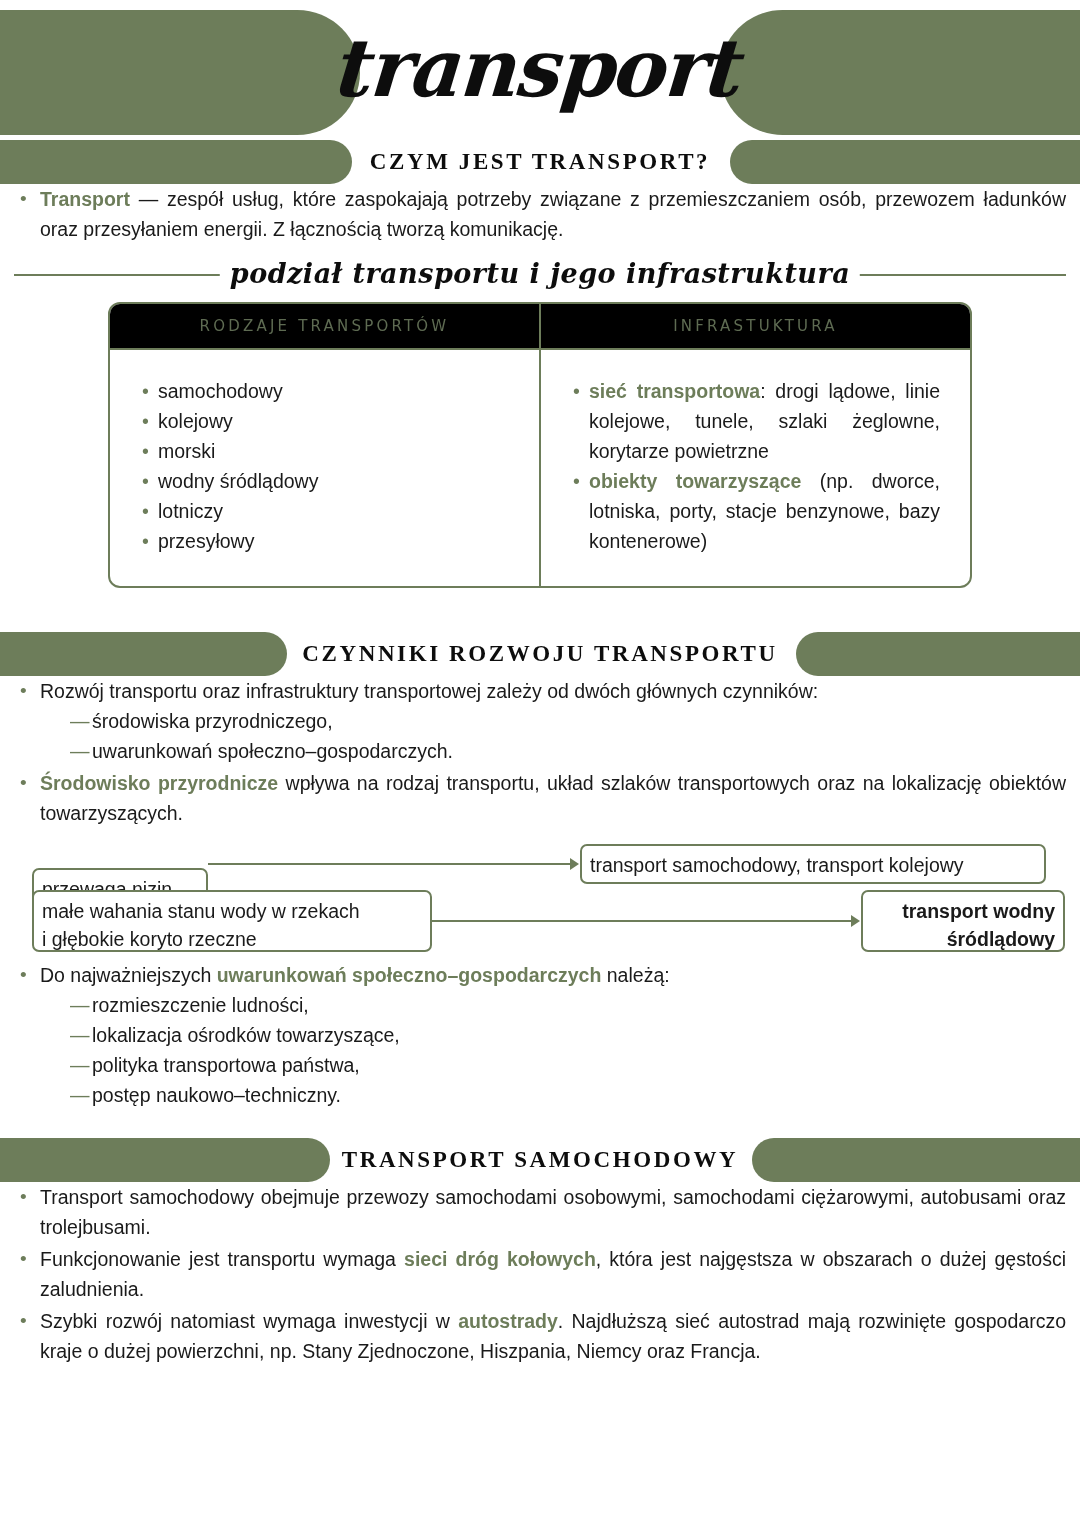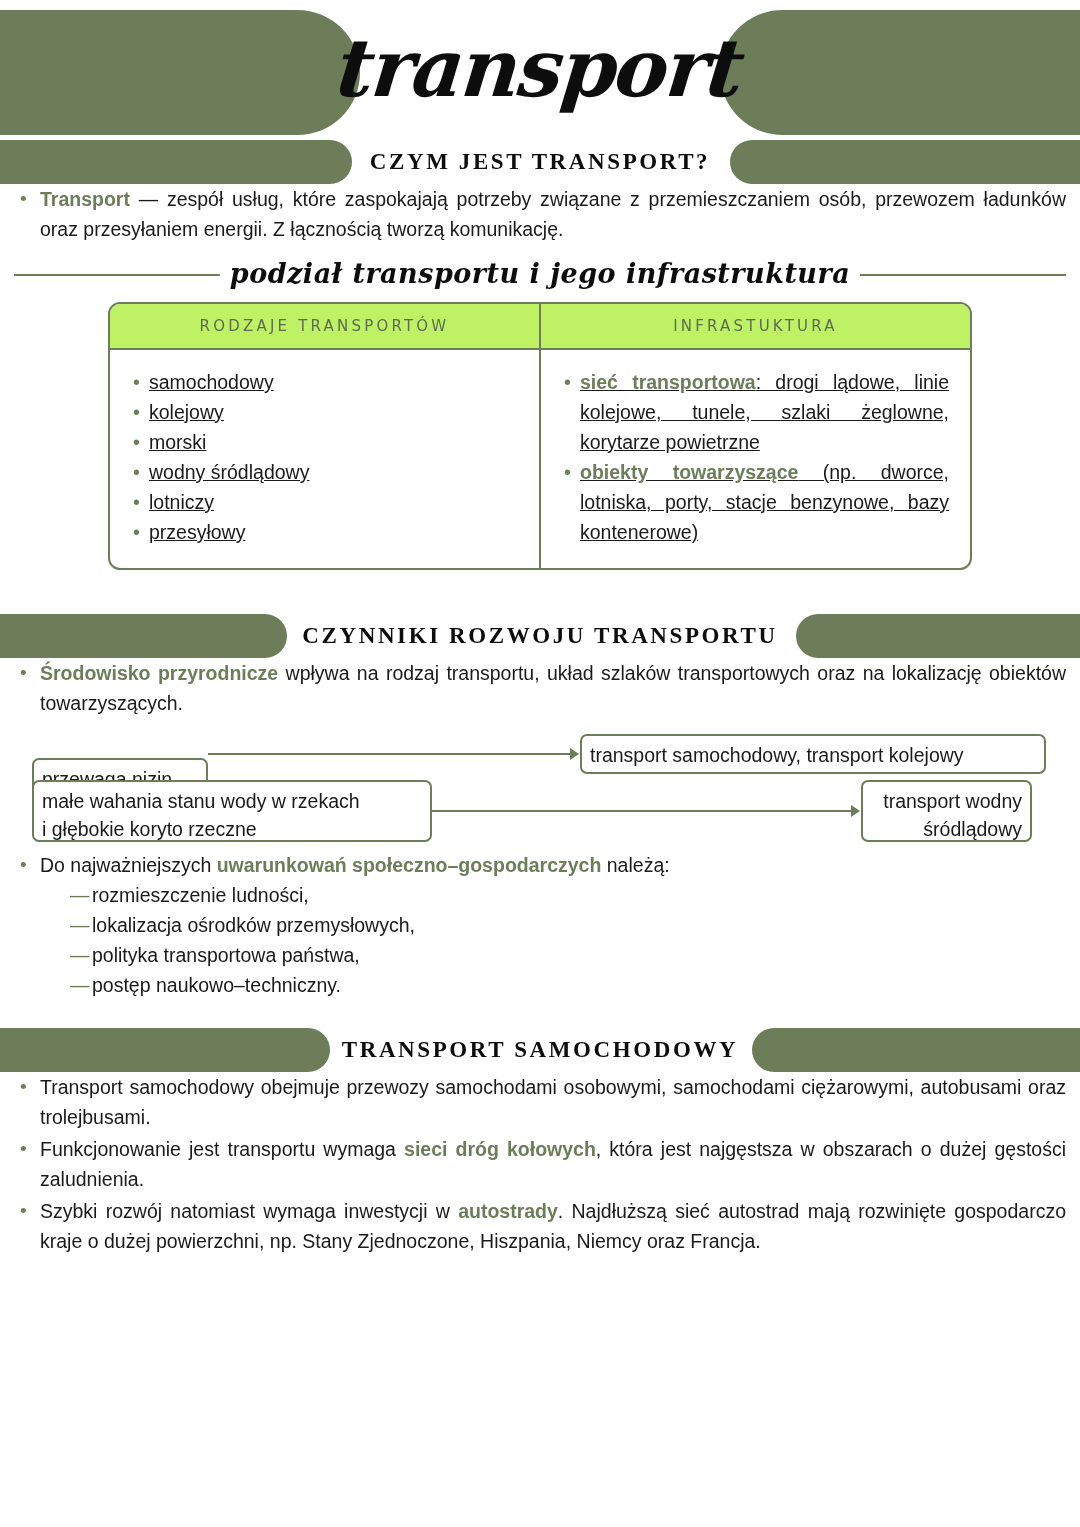--- a/index.html
+++ b/index.html
@@ -157,39 +157,39 @@
     border-radius: 12px;
     overflow: hidden;
     background: #fff;
   }
   table.tbl {
     border-collapse: collapse;
     width: 100%;
     table-layout: fixed;
   }
   table.tbl th {
-    background: #bef264;
+    background: #000000;
     border-bottom: 2px solid #6d7d5a;
     font-family: "DejaVu Sans", sans-serif;
     font-size: 15px;
     font-weight: normal;
     letter-spacing: 3.2px;
     color: #5e6b52;
     padding: 13px 4px;
     text-align: center;
   }
   table.tbl th.c1 { border-right: 2px solid #6d7d5a; }
   table.tbl td {
     vertical-align: top;
     padding: 10px 14px 14px 14px;
     font-size: 19.5px;
     line-height: 30px;
   }
   table.tbl td.c1 { border-right: 2px solid #6d7d5a; }
-  ul.tl { list-style: none; margin: 7px; padding: 0; text-decoration: underline; }
+  ul.tl { list-style: none; margin: 16px; padding: 0; }
   ul.tl li {
     position: relative;
     padding-left: 18px;
     text-align: justify;
   }
   ul.tl li::before {
     content: "\2022";
     position: absolute;
     left: 2px; top: 0;
     color: #6d7d5a;
@@ -286,51 +286,58 @@
 </div>
 
 <div class="section-banner" style="margin-top:44px">
   <div class="sb-left" style="width:295px"></div>
   <div class="sb-right" style="width:292px"></div>
   <div class="sb-title">CZYNNIKI ROZWOJU TRANSPORTU</div>
 </div>
 
 <div class="content">
   <ul class="bl">
+    <li>
+      <span>Rozwój transportu oraz infrastruktury transportowej zależy od dwóch głównych czynników:</span>
+      <ul class="dash-list">
+        <li>środowiska przyrodniczego,</li>
+        <li>uwarunkowań społeczno–gospodarczych.</li>
+      </ul>
+    </li>
     <li><span class="g">Środowisko przyrodnicze</span><span> wpływa na rodzaj transportu, układ szlaków transportowych oraz na lokalizację obiektów towarzyszących.</span></li>
   </ul>
 
   <div class="flow">
     <div class="fbox" style="left:18px; top:6px; width:176px; height:40px; line-height:28px;margin-top:24px;">przewaga nizin</div>
 
     <div class="fbox" style="left:18px; top:52px; width:400px; height:62px;">
       <div>małe wahania stanu wody w rzekach</div>
       <div>i głębokie koryto rzeczne</div>
     </div>
 
     <div class="fbox" style="left:566px; top:6px; width:466px; height:40px; line-height:28px;">transport samochodowy, transport kolejowy</div>
 
-    <div class="fbox" style="left:847px; top:52px; width:171px; height:62px; text-align:right;">
+    <div class="fbox" style="left:847px; top:52px; width:204px; height:62px; text-align:right;font-weight:bold;">
       <div>transport wodny</div>
       <div>śródlądowy</div>
     </div>
 
     <div class="fline" style="left:194px; top:25px; width:363px;"></div>
     <div class="farrow" style="left:556px; top:20px;"></div>
 
     <div class="fline" style="left:418px; top:82px; width:420px;"></div>
     <div class="farrow" style="left:837px; top:77px;"></div>
   </div>
 
   <ul class="bl">
     <li>
       <span>Do najważniejszych </span><span class="g">uwarunkowań społeczno–gospodarczych</span><span> należą:</span>
       <ul class="dash-list">
         <li>rozmieszczenie ludności,</li>
-        <li>lokalizacja ośrodków przemysłowych,</li>
+        <li>lokalizacja ośrodków towarzyszące,</li>
         <li>polityka transportowa państwa,</li>
         <li>postęp naukowo–techniczny.</li>
       </ul>
     </li>
   </ul>
 </div>
 
 <div class="section-banner" style="margin-top:28px">
   <div class="sb-left" style="width:338px"></div>
   <div class="sb-right" style="width:336px"></div>

